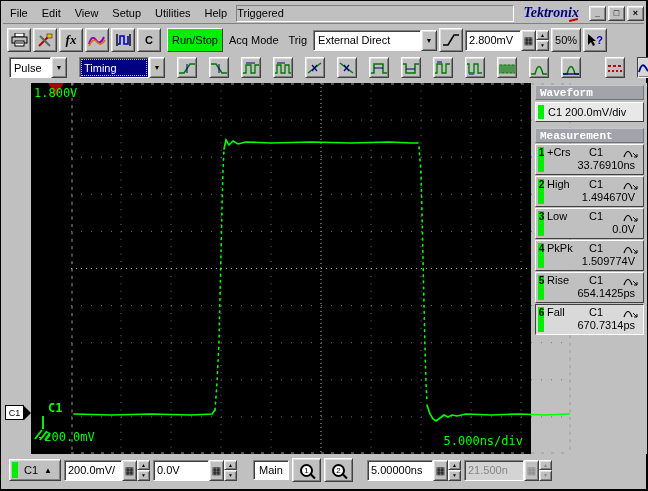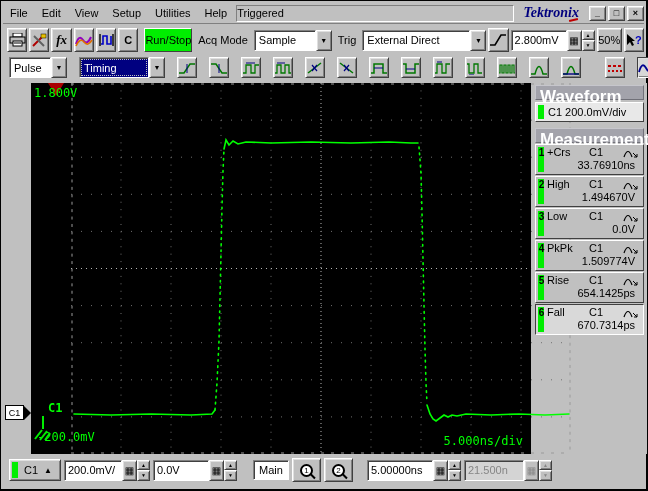--- a/index.html
+++ b/index.html
@@ -67,22 +67,22 @@
   .scope-text { position:absolute; color:#00ff00; font-family:"DejaVu Sans Mono",monospace;
                 font-size:12px; z-index:3; white-space:nowrap; }
   .trig-marker { position:absolute; left:17px; top:0; width:0; height:0; z-index:2;
                  border-left:8px solid transparent; border-right:8px solid transparent;
                  border-top:13px solid #aa0000; }
   .gnd { position:absolute; left:3px; top:333px; z-index:3; }
   .c1-label { left:17px; top:318px; font-weight:bold; }
 
   
   .sidebar { position:absolute; left:528px; top:0; right:0; height:371px; padding:2px 3px 0 4px; }
-  .phead { height:15px; background:#a3a3ab; color:#fff; font-weight:bold; font-size:17px;
-           padding:1px 0 4px 4px; border:1px solid; border-color:#c6c6cc #707078 #707078 #c6c6cc; }
+  .phead { height:15px; background:#a3a3ab; color:#fff; font-weight:bold; font-size:11px;
+           padding:1px 0 4px 4px; border:1px solid; border-color:#c6c6cc #707078 #707078 #c6c6cc;font-family:Liberation Mono, monospace; }
   .wave-item { position:relative; height:20px; margin:2px 0 6px 0; background:#e8e8e8;
                border:1px solid; border-color:#fff #404040 #404040 #fff;
                display:flex; align-items:center; padding-left:12px; }
   .gstripe { position:absolute; left:2px; top:2px; bottom:2px; width:6px; background:#00ee00; }
   .mrow { position:relative; height:31px; margin-top:1px; padding:1px 4px 0 11px;
           border:1px solid; border-color:#fff #404040 #404040 #fff; background:#c0c0c0; }
   .mrow.sel { border-color:#404040 #fff #fff #404040; background:#d9d9d9; }
   .mrow .num { position:absolute; left:2px; top:2px; width:7px; text-align:center;
                font-weight:bold; font-size:10px; z-index:2; }
   .mline1 { display:flex; align-items:center; gap:8px; }
@@ -168,26 +168,20 @@
       <svg width="17" height="14">
           <path d="M2,1 L2,13 M15,1 L15,13" stroke="#000" stroke-width="1.4"></path>
           <path d="M3,11 L5,11 5,3 9,3 9,11 13,11 13,3" fill="none" stroke="#0000c8" stroke-width="1.6"></path>
         </svg>
     </button>
     <button class="tbtn raised">
       <b>C</b>
     </button>
     <button class="runstop">Run/Stop</button>
     <span class="lab">Acq Mode</span>
-    <div class="combo">
-      <div class="ctext" style="width:62px">Sample</div>
-      <button class="cbtn raised">
-          <span>▼</span>
-        </button>
-    </div>
     <span class="lab">Trig</span>
     <div class="combo">
       <div class="ctext" style="width:108px">External Direct</div>
       <button class="cbtn raised">
           <span>▼</span>
         </button>
     </div>
     <button class="tbtn raised">
       <svg width="18" height="14">
           <path d="M1,12 L6,12 L12,2 L17,2" fill="none" stroke="#000" stroke-width="1.6"></path>

